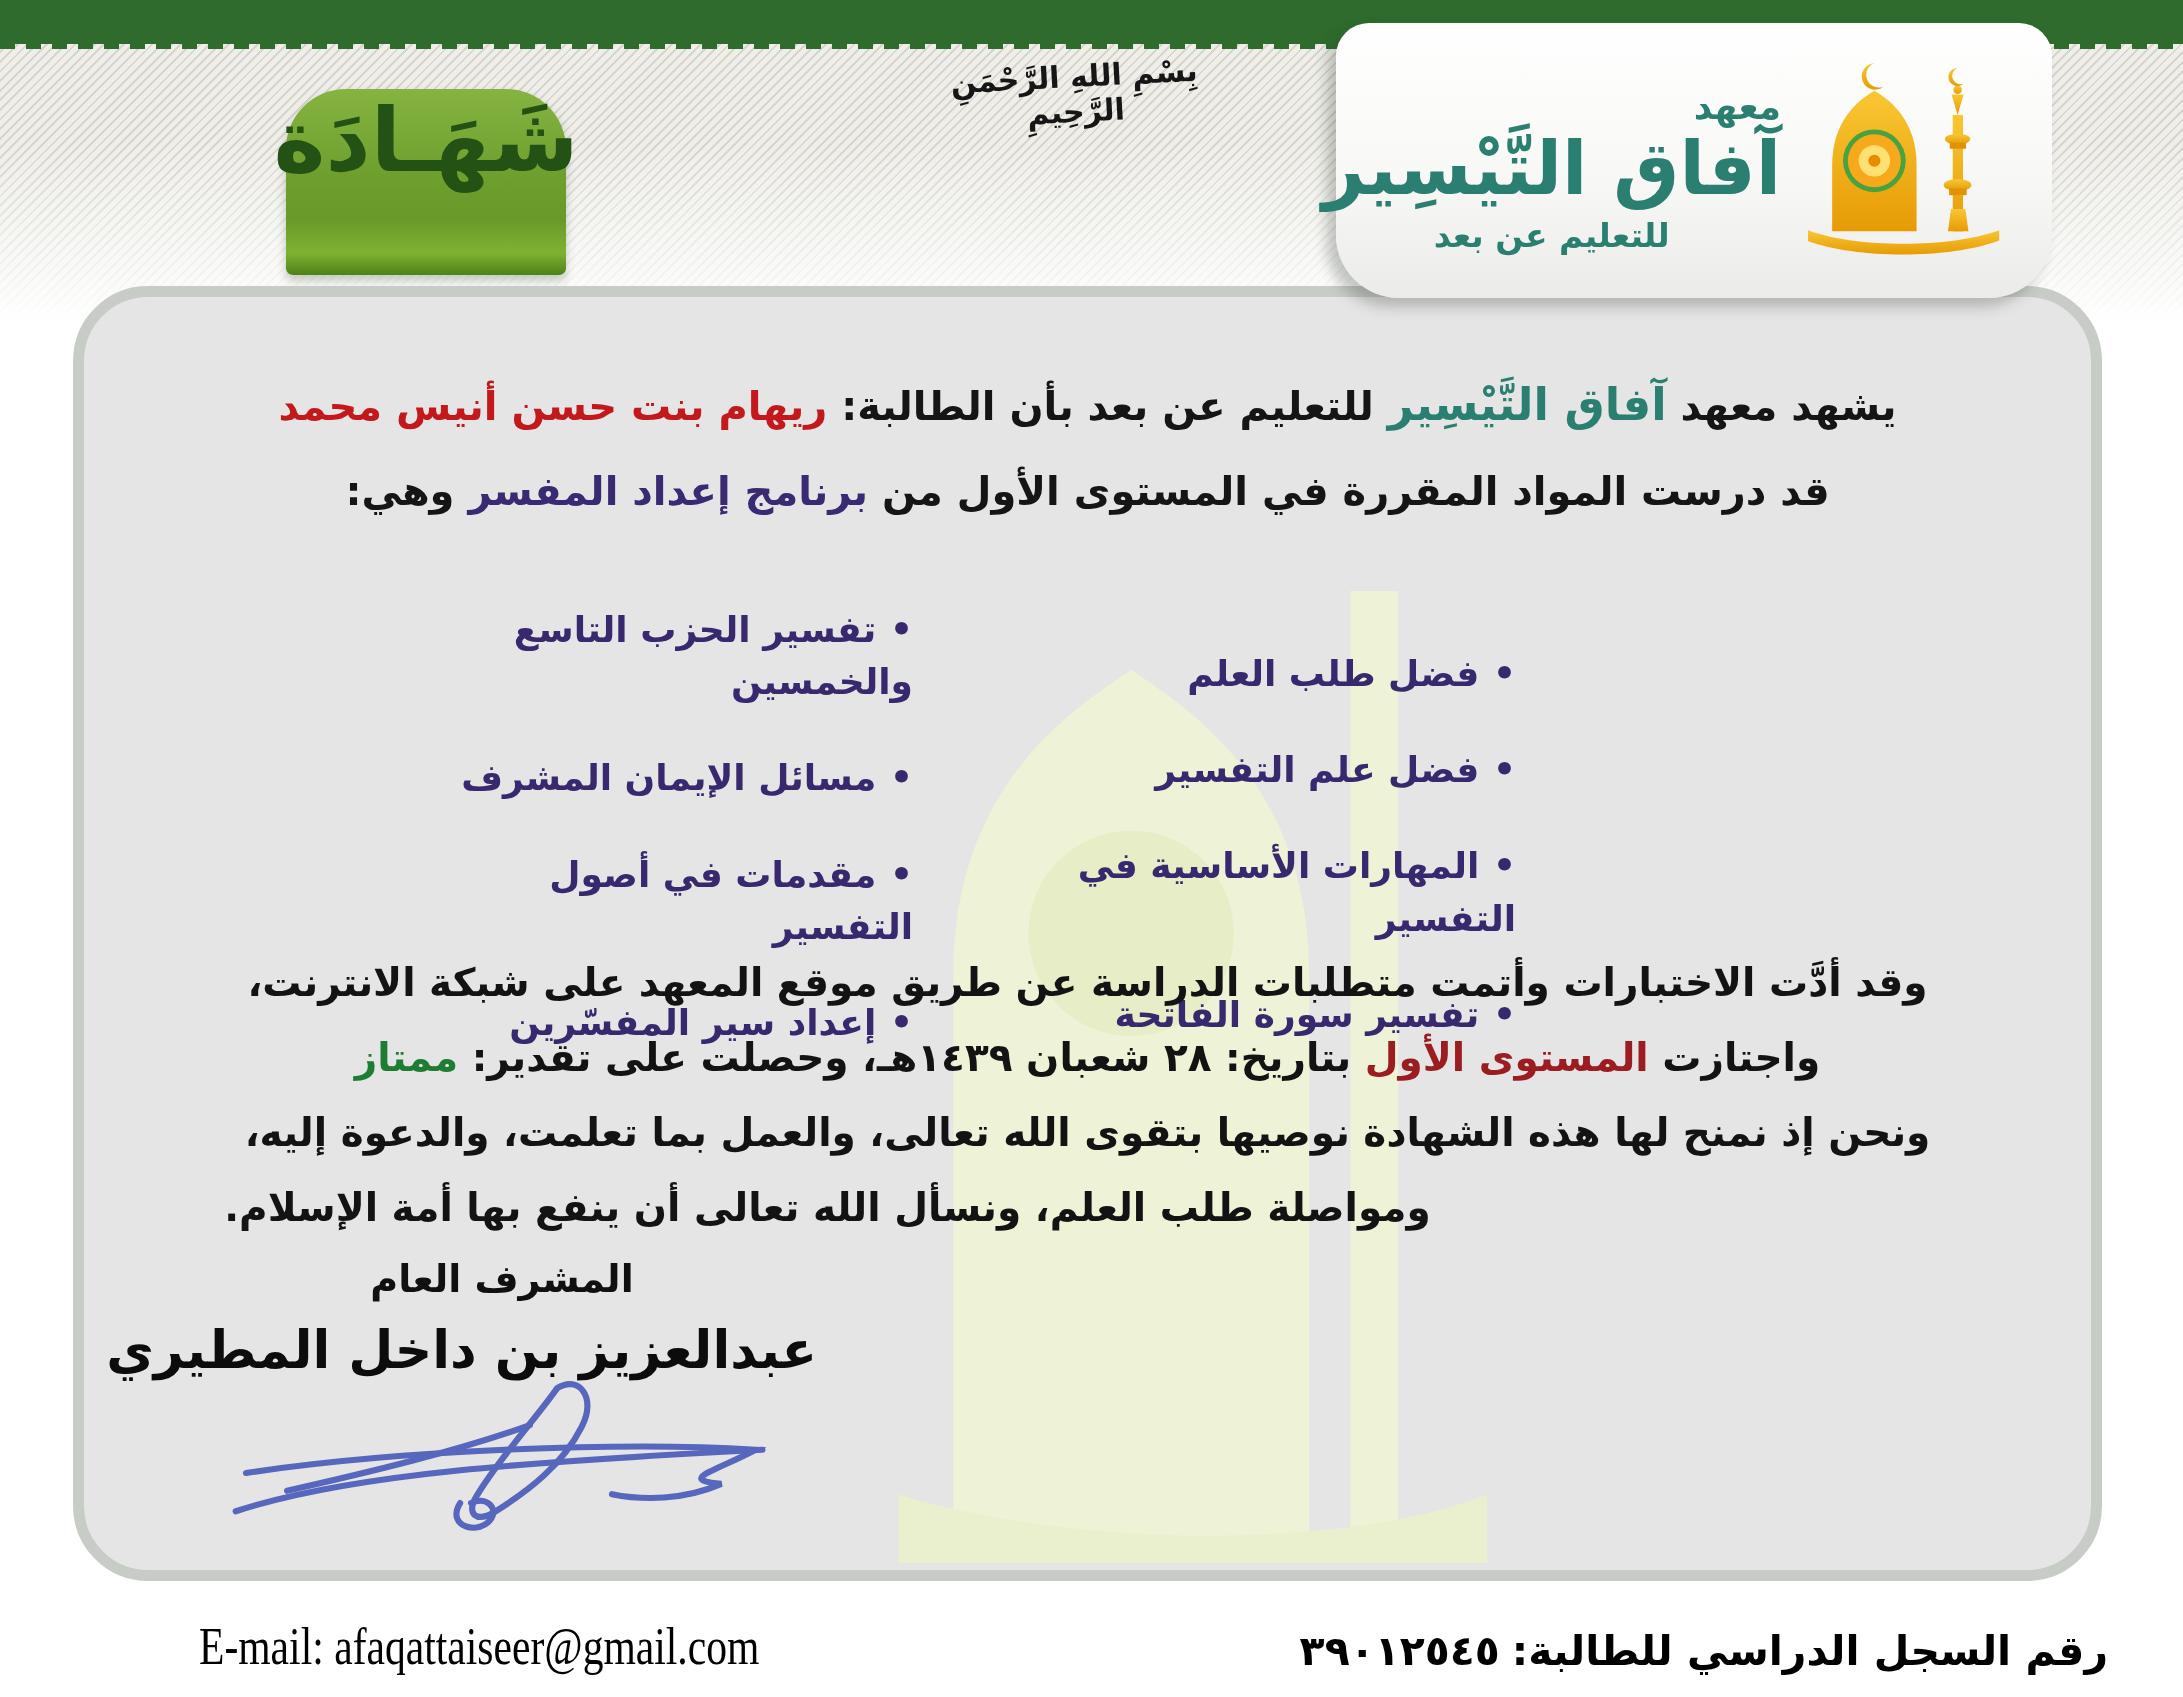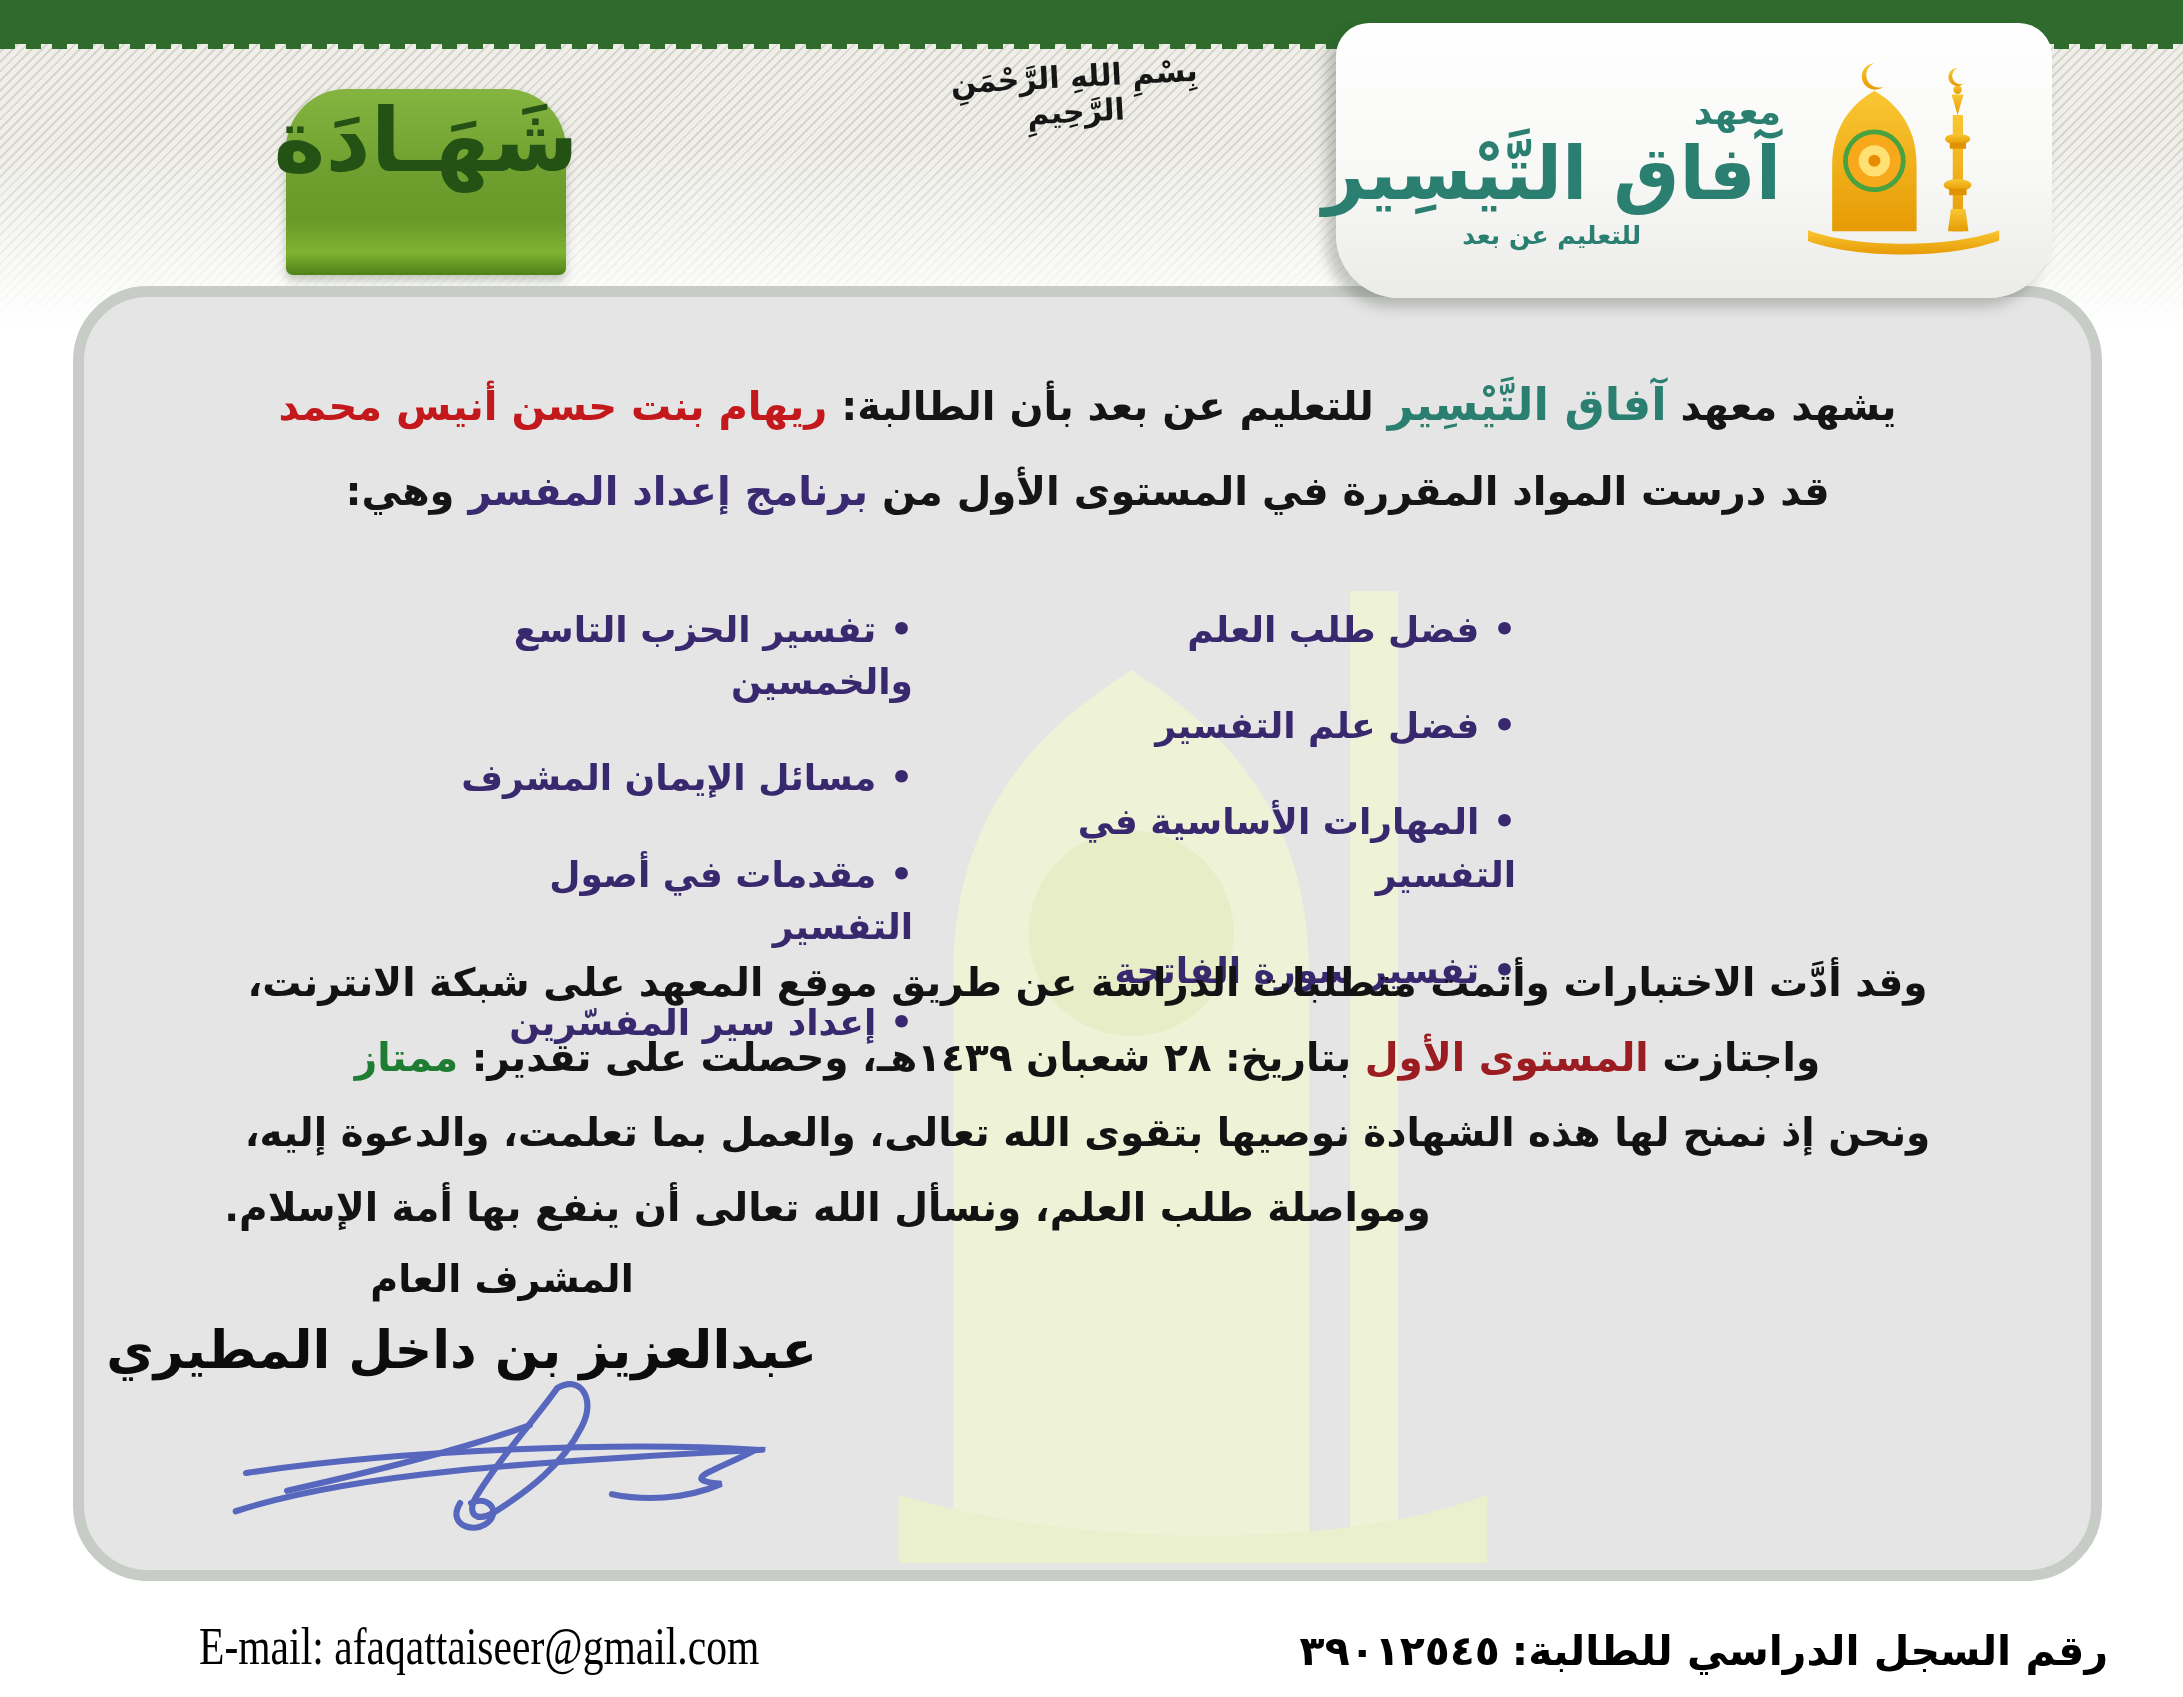--- a/index.html
+++ b/index.html
@@ -32,38 +32,38 @@
   
   .logo-card{position:absolute;left:1336px;top:23px;width:716px;height:275px;z-index:3;
     background:linear-gradient(180deg,#ffffff 0%,#f8f8f6 55%,#ebebe9 100%);
     border-radius:33px 33px 63px 63px;
     box-shadow:-8.2px 8.2px 12.3px rgba(55,65,55,.28);
     display:flex;direction:rtl;align-items:center;justify-content:flex-start;
     padding:0 48px 0 27px;box-sizing:border-box;gap:18px;}
   .logo-text{direction:rtl;text-align:right;display:flex;flex-direction:column;}
   .logo-word-top{font-size:36px;color:#2a7f70;font-weight:bold;margin-left:25px;align-self:flex-start;margin-top:20px;}
   .logo-name{font-size:74px;color:#2a7f70;font-weight:bold;line-height:1.12;white-space:nowrap;}
-  .logo-sub{font-size:25px;color:#2a7f70;font-weight:bold;margin-top:6.8px;align-self:center;}
+  .logo-sub{font-size:33px;color:#2a7f70;font-weight:bold;margin-top:6.8px;align-self:center;}
 
   
   .certificate{position:absolute;left:73px;top:286px;width:2029px;height:1295px;z-index:2;
     box-sizing:border-box;background:#e5e5e5;border:11px solid #c8ccc6;border-radius:75px;}
   .watermark{position:absolute;left:787px;top:253px;width:630px;height:1013px;pointer-events:none;}
 
   .intro{position:absolute;top:63px;left:89px;right:89px;text-align:center;direction:rtl;
     font-weight:bold;font-size:40px;color:#151515;line-height:2.02;white-space:nowrap;}
   .intro .institute{color:#2a7f70;font-size:45px;}
   .intro .student{color:#c4191c;}
   .intro .program{color:#392a72;}
 
   .courses{position:absolute;top:307px;right:575px;left:226px;display:flex;direction:rtl;}
   .course-col{flex:1;}
   .course-item{font-size:36px;font-weight:bold;color:#38296f;line-height:1.45;
     margin:0 0 44px auto;text-align:right;direction:rtl;}
-  .right-col .course-item{max-width:479px;}
+  .right-col .course-item{max-width:479px;margin-top:44px;}
   .left-col .course-item{max-width:466px;}
   .bullet{margin-left:13.7px;}
 
   .para{position:absolute;top:649px;left:75px;right:75px;direction:rtl;text-align:center;
     font-weight:bold;font-size:39px;color:#131313;line-height:1.92;}
   .para-line{white-space:nowrap;}
   .para .level{color:#9b1d22;}
   .para .grade{color:#1f7c33;}
   .para .shifted{transform:translateX(-260px);}
 

